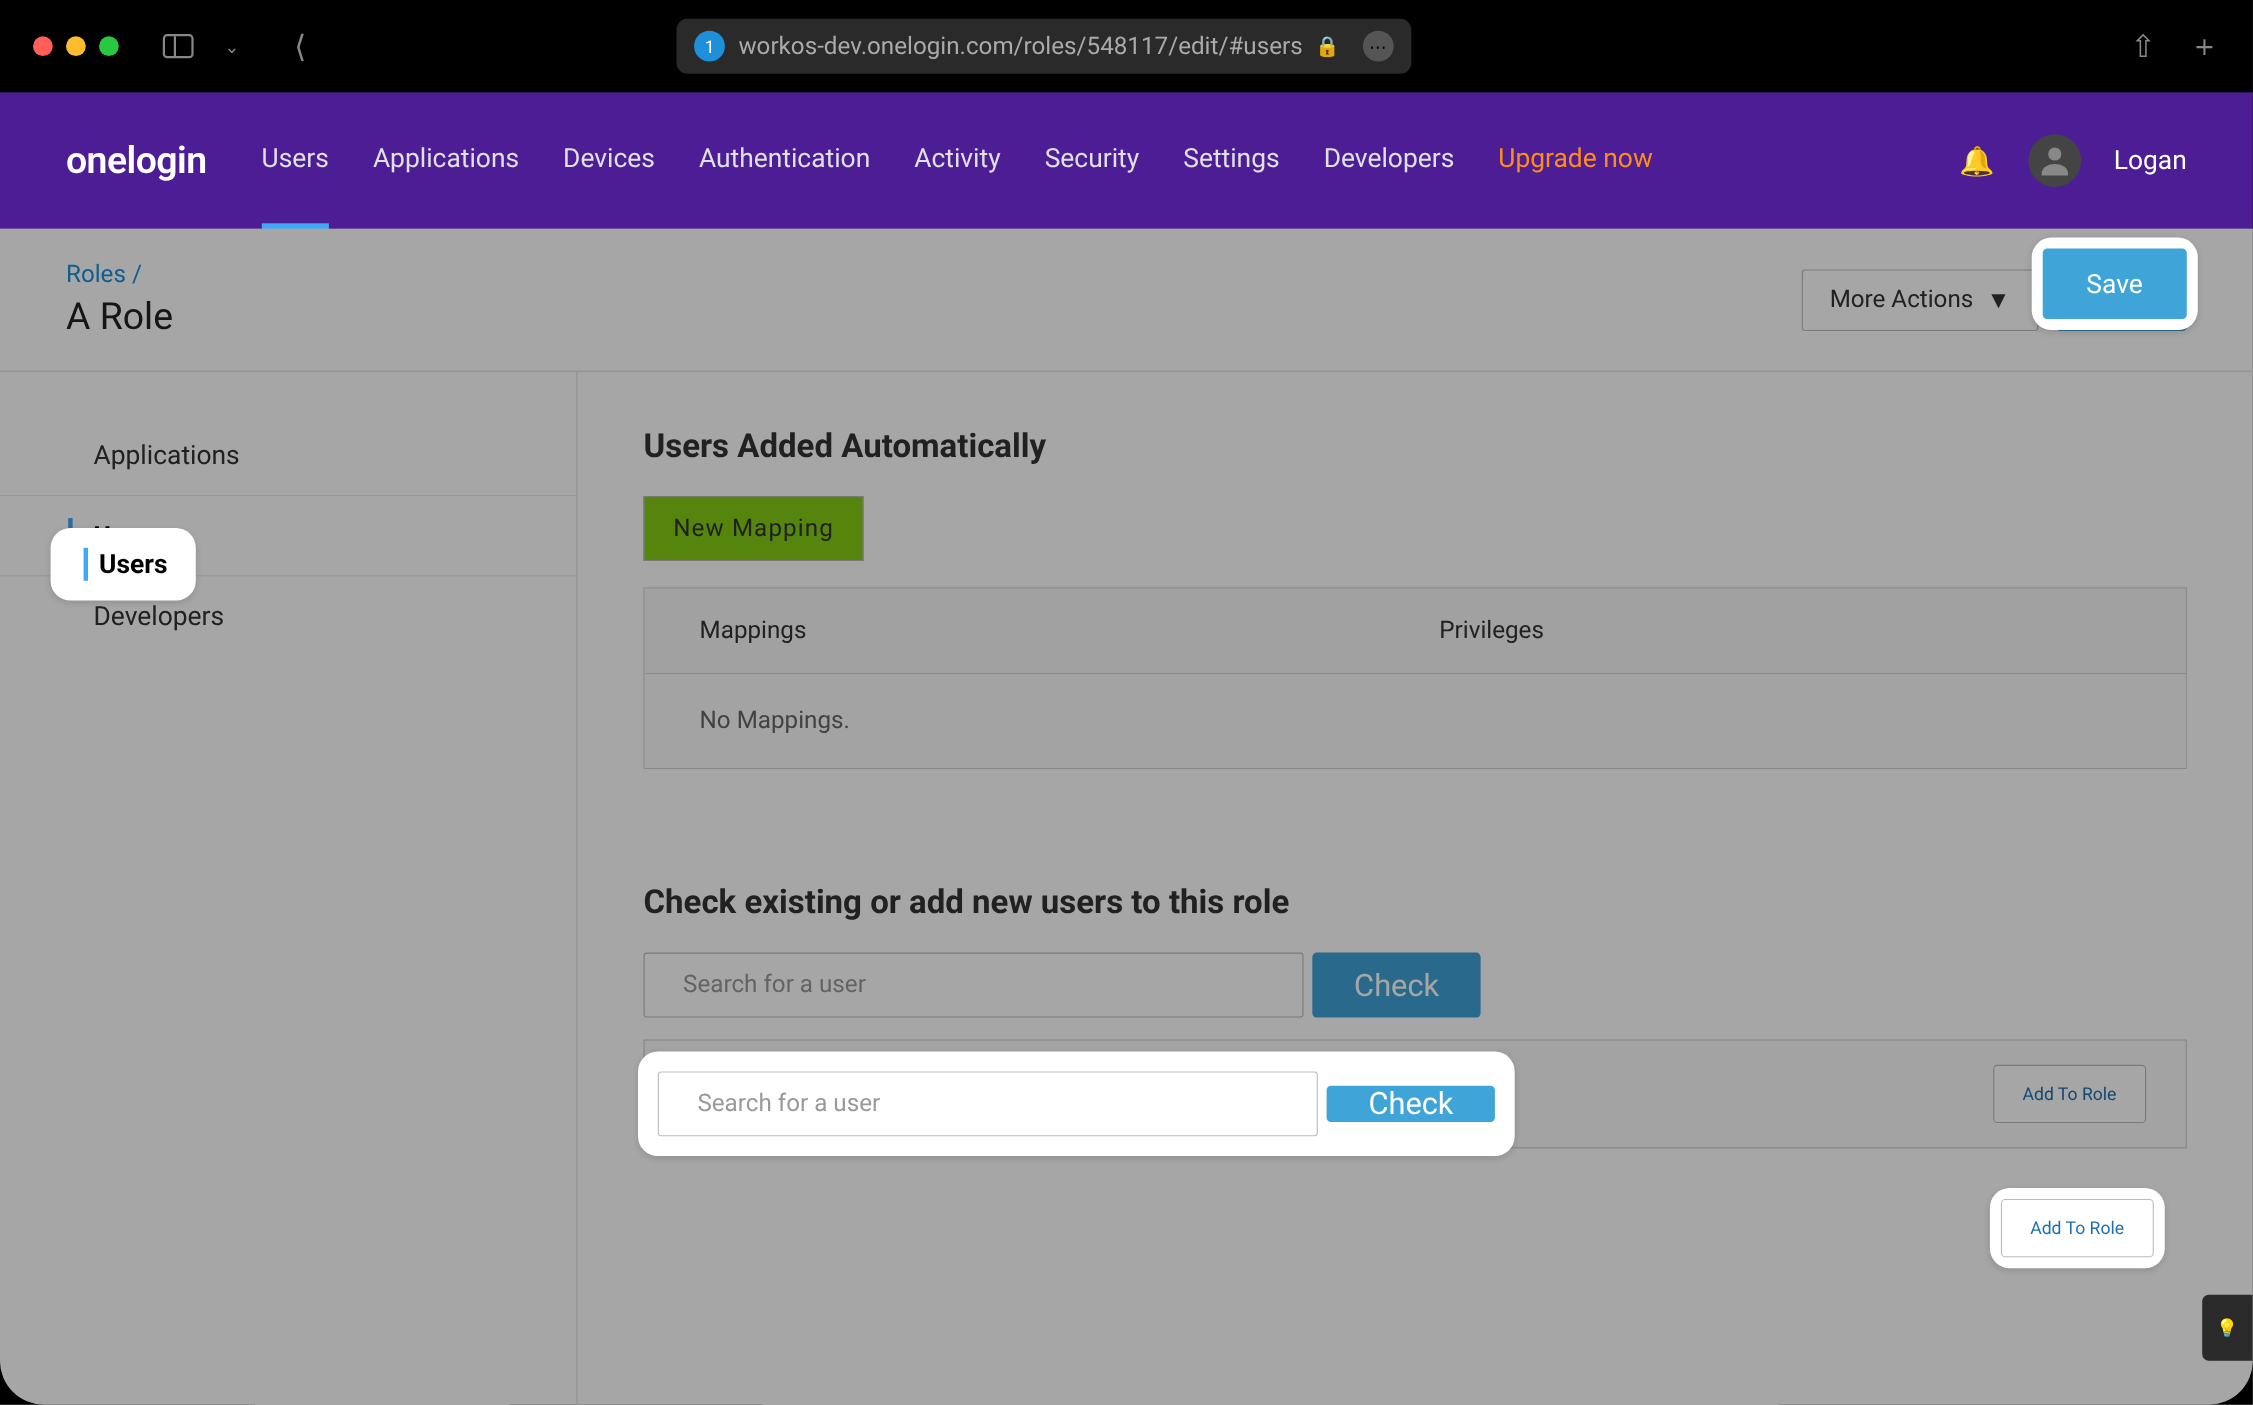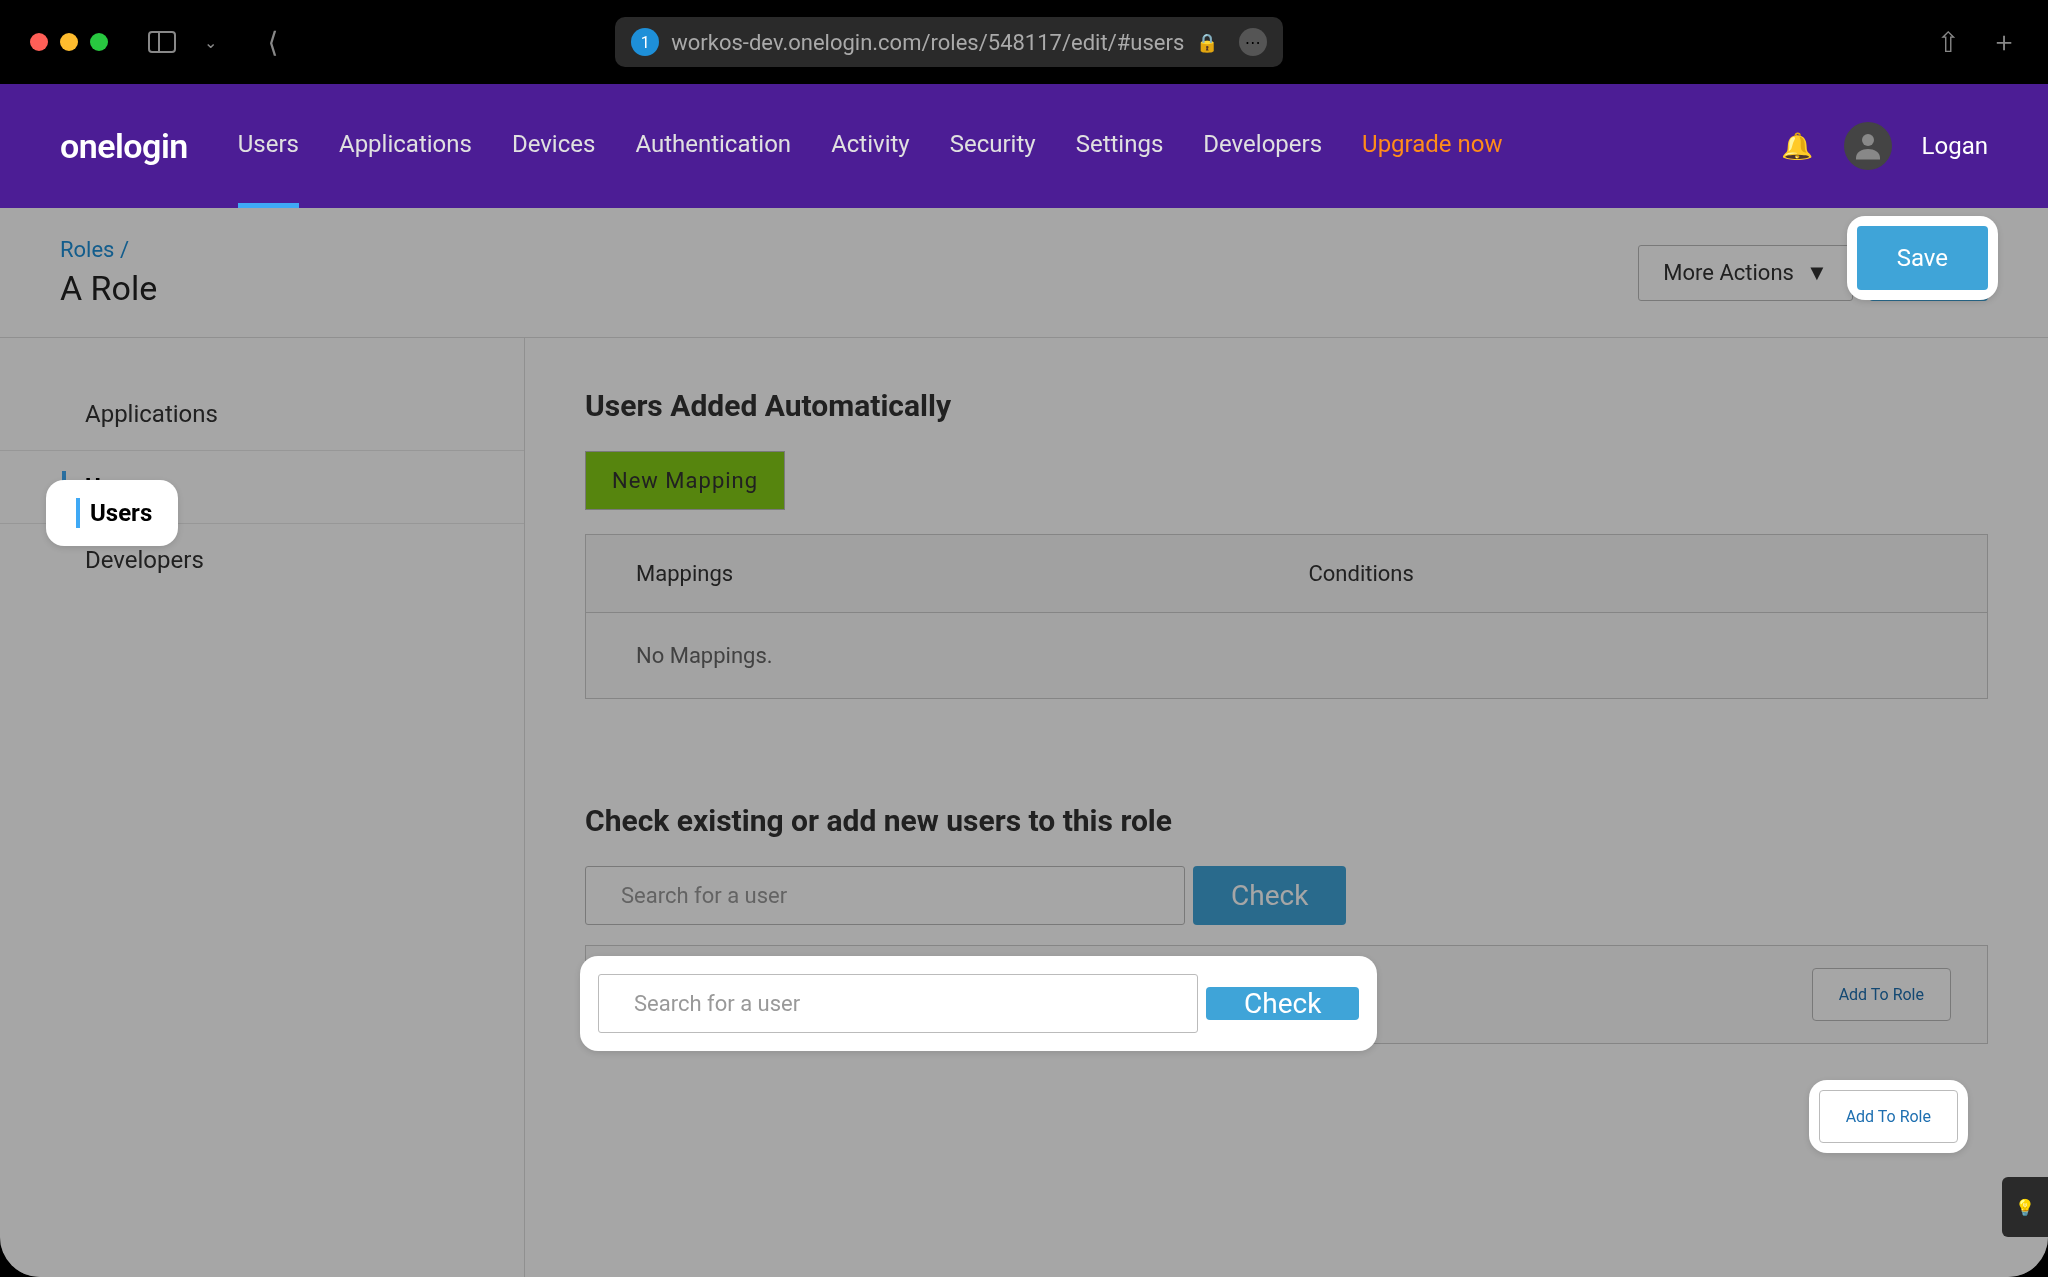--- a/index.html
+++ b/index.html
@@ -352,21 +352,21 @@
       <div class="side-tab active">Users</div>
       <div class="side-tab">Developers</div>
     </div>
 
     <div class="main-col">
       <div class="section-title">Users Added Automatically</div>
       <button class="new-mapping-btn">New Mapping</button>
       <div class="map-table">
         <div class="map-header">
           <div class="col-mappings">Mappings</div>
-          <div class="col-conditions">Conditions</div>
+          <div class="col-conditions">Privileges</div>
         </div>
         <div class="map-empty">No Mappings.</div>
       </div>
 
       <div class="section-title second">Check existing or add new users to this role</div>
       <div class="search-row">
         <input class="search-input" placeholder="Search for a user" style="">
         <button class="check-btn">Check</button>
       </div>
       <div class="user-row">

